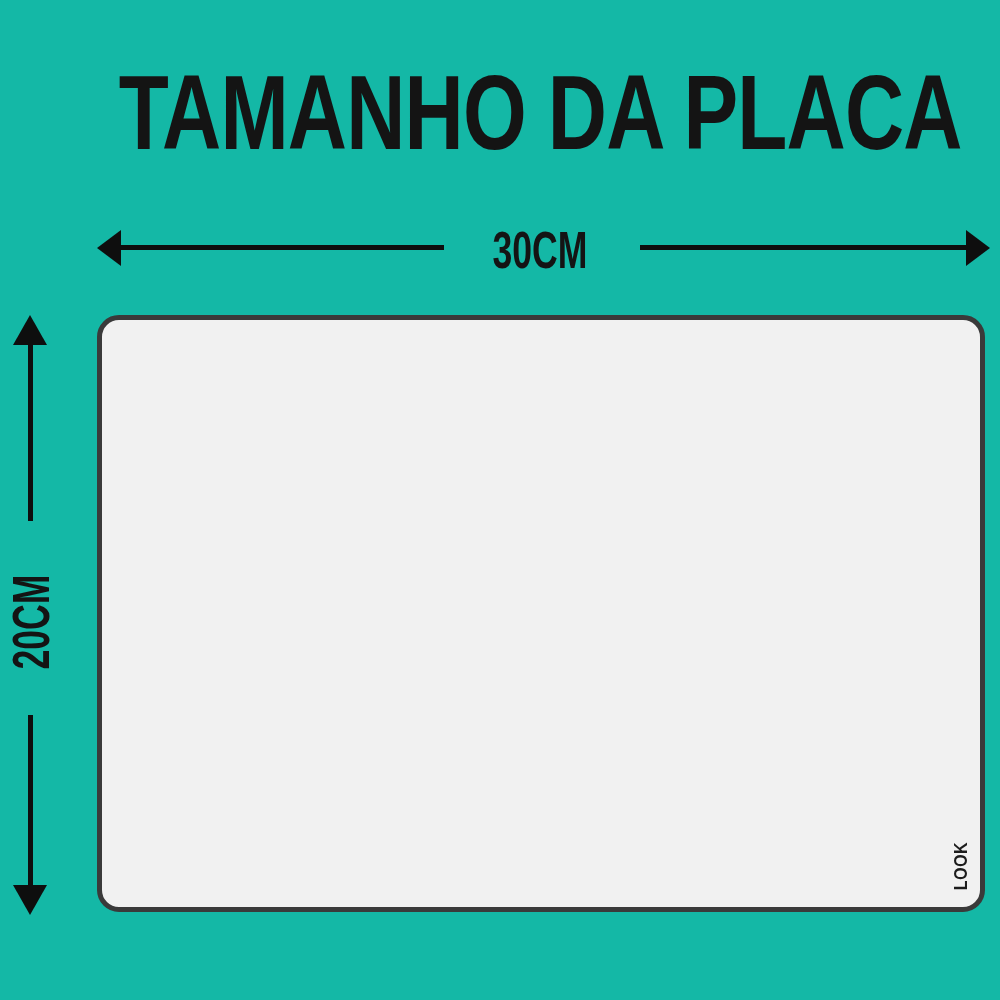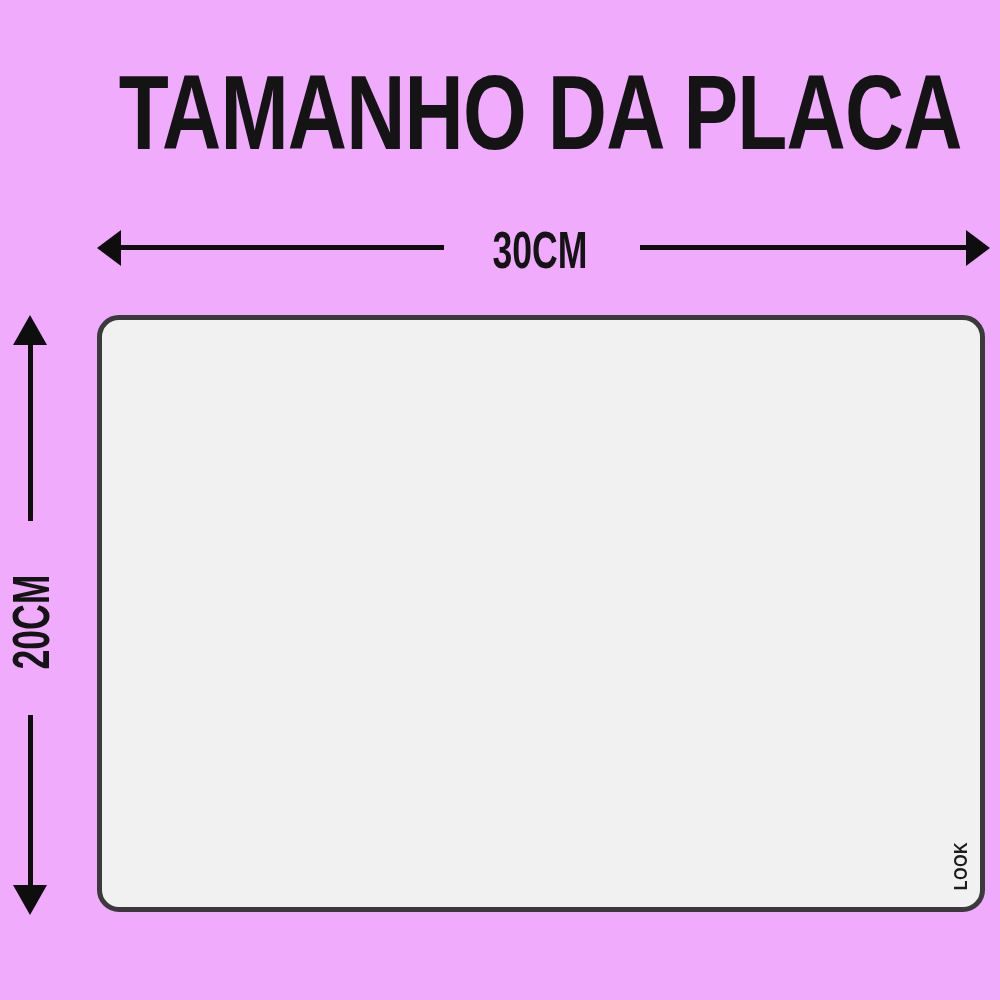--- a/index.html
+++ b/index.html
@@ -5,21 +5,21 @@
   html, body {
     margin: 0;
     padding: 0;
     background: #ffffff;
     font-family: "Liberation Sans", sans-serif;
   }
   .canvas {
     position: relative;
     width: 1000px;
     height: 1000px;
-    background: #f0abfc;
+    background: #14b8a6;
     overflow: hidden;
   }
 
   
   .title {
     position: absolute;
     top: 60px;
     left: 0;
     width: 1000px;
     text-align: center;

